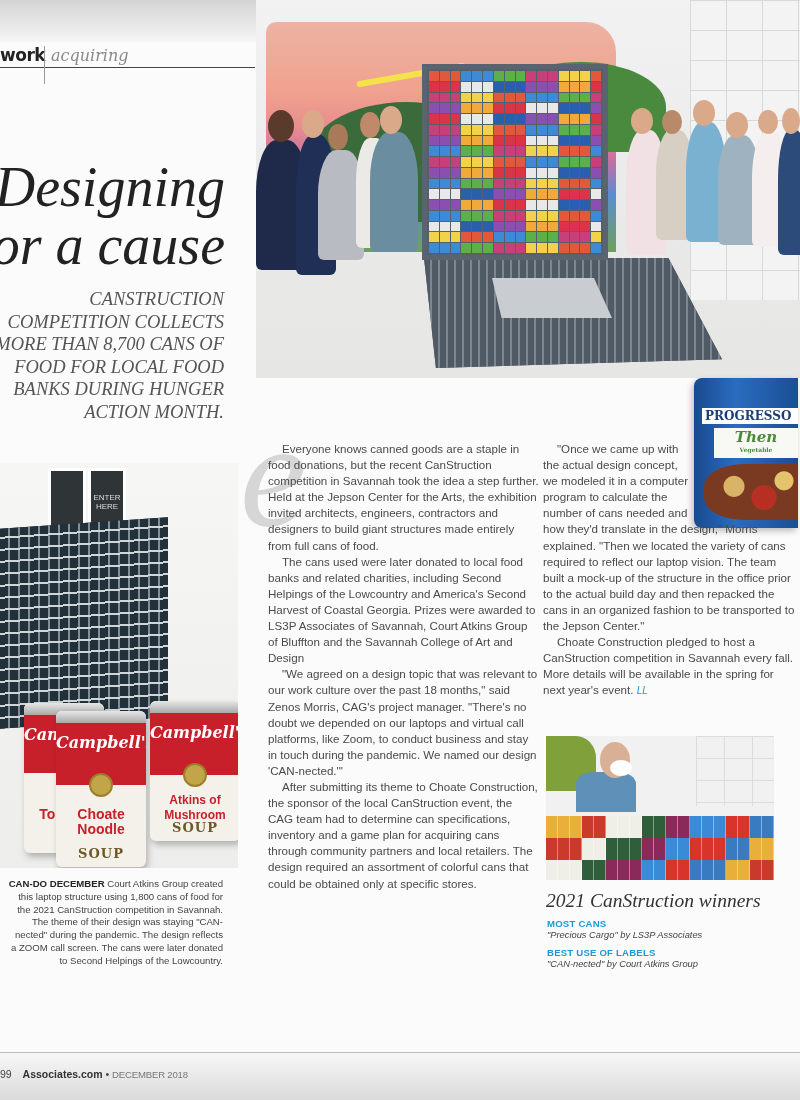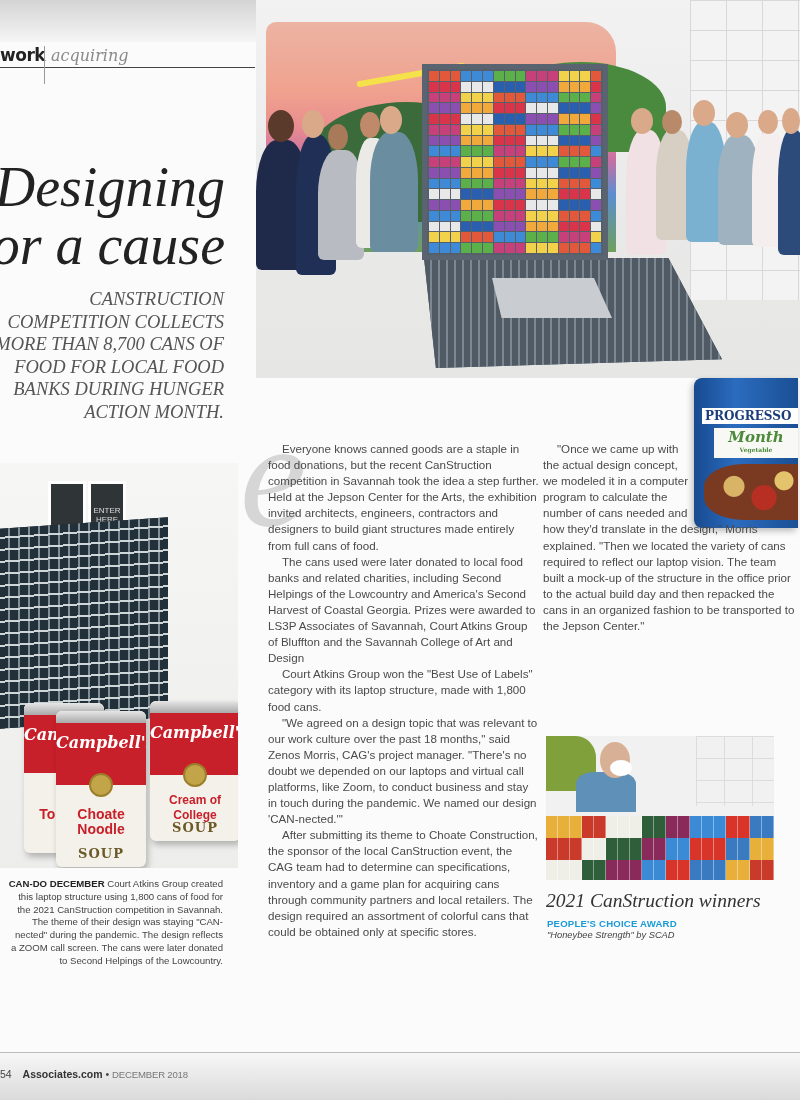--- a/index.html
+++ b/index.html
@@ -36,21 +36,21 @@
   .laptop-screen span { display: block; }
   .laptop-base { position: absolute; left: 168px; top: 258px; width: 298px; height: 110px; background:
      repeating-linear-gradient(90deg, #4f5a64 0 6px, #7c8792 6px 8px), #4f5a64;
      clip-path: polygon(0 0, 82% 0, 100% 92%, 4% 100%); }
   .laptop-pad { position: absolute; left: 236px; top: 278px; width: 120px; height: 40px; background: #c9ccd0; clip-path: polygon(0 0, 85% 0, 100% 100%, 8% 100%); }
   .person { position: absolute; border-radius: 40% 40% 6px 6px; }
   .head { position: absolute; border-radius: 50%; background: #d9a98a; }
 
   
   .left-photo { position: absolute; left: 0; top: 463px; width: 238px; height: 405px; overflow: hidden; background: linear-gradient(#f6f6f4, #ededeb); }
-  .door { position: absolute; top: 18px; width: 38px; height: 60px; background: #2f3436; border: 3px solid #fff; }
+  .door { position: absolute; top: 5px; width: 38px; height: 60px; background: #2f3436; border: 3px solid #fff; }
   .can-wall { position: absolute; left: 0; top: 60px; width: 168px; height: 200px;
     background: repeating-linear-gradient(0deg, #22303a 0 10px, #cfd6d8 10px 12px), #22303a;
     transform: skewY(-4deg); }
   .can-wall-front { position: absolute; left: 0; top: 60px; width: 168px; height: 200px;
     background: repeating-linear-gradient(90deg, transparent 0 8px, rgba(210,220,225,.55) 8px 10px); transform: skewY(-4deg); }
   .soup { position: absolute; width: 90px; height: 150px; background: #f4f1ea; border-radius: 6px; box-shadow: 2px 4px 6px rgba(0,0,0,.25); overflow: hidden; }
   .soup-top { position: absolute; left: 0; top: 0; width: 100%; height: 12px; background: linear-gradient(#e6e6e6, #a9a9a9); }
   .soup-red { position: absolute; left: 0; top: 12px; width: 100%; height: 58px; background: #c8202a; }
   .soup-brand { position: absolute; left: 0; top: 22px; width: 100%; text-align: center; font-family: "DejaVu Serif", serif; font-style: italic; font-weight: bold; font-size: 16px; color: #fff; }
   .soup-medal { position: absolute; left: 33px; top: 62px; width: 24px; height: 24px; border-radius: 50%; background: #c2a449; border: 2px solid #9b7f2a; }
@@ -433,68 +433,72 @@
     <div class="soup-brand">Campbell's</div>
     <div class="soup-medal"></div>
     <div class="soup-flavor" style="top:96px">Choate Noodle</div>
     <div class="soup-word">SOUP</div>
   </div>
   <div class="soup" style="left:150px;top:238px;height:140px">
     <div class="soup-top"></div>
       <div class="soup-red" style="height:62px"></div>
     <div class="soup-brand">Campbell's</div>
     <div class="soup-medal"></div>
-    <div class="soup-flavor" style="top:92px;font-size:12px">Cream of College</div>
+    <div class="soup-flavor" style="top:92px;font-size:12px">Atkins of Mushroom</div>
     <div class="soup-word">SOUP</div>
   </div>
 </div>
 
 <div class="caption">
   <b>CAN-DO DECEMBER</b><span> Court Atkins Group created this laptop structure using 1,800 cans of food for the 2021 CanStruction competition in Savannah. The theme of their design was staying "CAN-nected" during the pandemic. The design reflects a ZOOM call screen. The cans were later donated to Second Helpings of the Lowcountry.</span>
 </div>
 
 <div class="dropcap">e</div>
 
 <div class="col col1">
   <p>Everyone knows canned goods are a staple in food donations, but the recent CanStruction competition in Savannah took the idea a step further. Held at the Jepson Center for the Arts, the exhibition invited architects, engineers, contractors and designers to build giant structures made entirely from full cans of food.</p>
   <p>The cans used were later donated to local food banks and related charities, including Second Helpings of the Lowcountry and America's Second Harvest of Coastal Georgia. Prizes were awarded to LS3P Associates of Savannah, Court Atkins Group of Bluffton and the Savannah College of Art and Design</p>
-  <p>Court Atkins Group won the "Best Use of Labels" category with its laptop structure, made with 1,800 food cans.</p>
   <p>"We agreed on a design topic that was relevant to our work culture over the past 18 months," said Zenos Morris, CAG's project manager. "There's no doubt we depended on our laptops and virtual call platforms, like Zoom, to conduct business and stay in touch during the pandemic. We named our design 'CAN-nected.'"</p>
   <p>After submitting its theme to Choate Construction, the sponsor of the local CanStruction event, the CAG team had to determine can specifications, inventory and a game plan for acquiring cans through community partners and local retailers. The design required an assortment of colorful cans that could be obtained only at specific stores.</p>
 </div>
 
 <div class="progresso">
   <div class="prog-brand">PROGRESSO</div>
-  <div class="prog-light"><span>Month</span><span class="prog-sub">Vegetable</span></div>
+  <div class="prog-light"><span>Then</span><span class="prog-sub">Vegetable</span></div>
   <div class="prog-food"></div>
 </div>
 
 <div class="col col2">
   <p class="narrow">"Once we came up with the actual design concept, we modeled it in a computer program to calculate the number of cans needed and</p>
   <p style="text-indent:0">how they'd translate in the design," Morris explained. "Then we located the variety of cans required to reflect our laptop vision. The team built a mock-up of the structure in the office prior to the actual build day and then repacked the cans in an organized fashion to be transported to the Jepson Center."</p>
+  <p><span>Choate Construction pledged to host a CanStruction competition in Savannah every fall. More details will be available in the spring for next year's event.</span> <span style="color:#1a9bd7;font-style:italic;font-size:10px">LL</span></p>
 </div>
 
 <div class="winner-photo" id="winnerPhoto">
   <div style="position:absolute;left:0;top:0;width:50px;height:55px;background:#7fa03a;border-radius:0 40% 20% 0"></div>
   <div style="position:absolute;left:150px;top:0;width:78px;height:70px;background-image:linear-gradient(#dcdcdc 1px,transparent 1px),linear-gradient(90deg,#dcdcdc 1px,transparent 1px);background-size:28px 22px"></div>
   <div style="position:absolute;left:30px;top:36px;width:60px;height:40px;background:#5f90b8;border-radius:30% 30% 0 0"></div>
   <div style="position:absolute;left:54px;top:6px;width:30px;height:36px;background:#d8b095;border-radius:50%"></div>
   <div style="position:absolute;left:64px;top:24px;width:22px;height:16px;background:#fff;border-radius:50%"></div>
 <div class="shelf" style="top: 80px;"><span style="width: 12px; background: rgb(232, 176, 58); border-right: 1px solid rgba(255, 255, 255, 0.4);"></span><span style="width: 12px; background: rgb(232, 176, 58); border-right: 1px solid rgba(255, 255, 255, 0.4);"></span><span style="width: 12px; background: rgb(232, 176, 58); border-right: 1px solid rgba(255, 255, 255, 0.4);"></span><span style="width: 12px; background: rgb(201, 58, 42); border-right: 1px solid rgba(255, 255, 255, 0.4);"></span><span style="width: 12px; background: rgb(201, 58, 42); border-right: 1px solid rgba(255, 255, 255, 0.4);"></span><span style="width: 12px; background: rgb(239, 239, 232); border-right: 1px solid rgba(255, 255, 255, 0.4);"></span><span style="width: 12px; background: rgb(239, 239, 232); border-right: 1px solid rgba(255, 255, 255, 0.4);"></span><span style="width: 12px; background: rgb(239, 239, 232); border-right: 1px solid rgba(255, 255, 255, 0.4);"></span><span style="width: 12px; background: rgb(47, 95, 58); border-right: 1px solid rgba(255, 255, 255, 0.4);"></span><span style="width: 12px; background: rgb(47, 95, 58); border-right: 1px solid rgba(255, 255, 255, 0.4);"></span><span style="width: 12px; background: rgb(138, 42, 90); border-right: 1px solid rgba(255, 255, 255, 0.4);"></span><span style="width: 12px; background: rgb(138, 42, 90); border-right: 1px solid rgba(255, 255, 255, 0.4);"></span><span style="width: 12px; background: rgb(58, 138, 214); border-right: 1px solid rgba(255, 255, 255, 0.4);"></span><span style="width: 12px; background: rgb(58, 138, 214); border-right: 1px solid rgba(255, 255, 255, 0.4);"></span><span style="width: 12px; background: rgb(58, 138, 214); border-right: 1px solid rgba(255, 255, 255, 0.4);"></span><span style="width: 12px; background: rgb(216, 52, 42); border-right: 1px solid rgba(255, 255, 255, 0.4);"></span><span style="width: 12px; background: rgb(216, 52, 42); border-right: 1px solid rgba(255, 255, 255, 0.4);"></span><span style="width: 12px; background: rgb(58, 122, 192); border-right: 1px solid rgba(255, 255, 255, 0.4);"></span><span style="width: 12px; background: rgb(58, 122, 192); border-right: 1px solid rgba(255, 255, 255, 0.4);"></span></div>
     <div class="shelf" style="top: 102px;"><span style="width: 12px; background: rgb(201, 58, 42); border-right: 1px solid rgba(255, 255, 255, 0.4);"></span><span style="width: 12px; background: rgb(201, 58, 42); border-right: 1px solid rgba(255, 255, 255, 0.4);"></span><span style="width: 12px; background: rgb(201, 58, 42); border-right: 1px solid rgba(255, 255, 255, 0.4);"></span><span style="width: 12px; background: rgb(239, 239, 232); border-right: 1px solid rgba(255, 255, 255, 0.4);"></span><span style="width: 12px; background: rgb(239, 239, 232); border-right: 1px solid rgba(255, 255, 255, 0.4);"></span><span style="width: 12px; background: rgb(47, 95, 58); border-right: 1px solid rgba(255, 255, 255, 0.4);"></span><span style="width: 12px; background: rgb(47, 95, 58); border-right: 1px solid rgba(255, 255, 255, 0.4);"></span><span style="width: 12px; background: rgb(47, 95, 58); border-right: 1px solid rgba(255, 255, 255, 0.4);"></span><span style="width: 12px; background: rgb(138, 42, 90); border-right: 1px solid rgba(255, 255, 255, 0.4);"></span><span style="width: 12px; background: rgb(138, 42, 90); border-right: 1px solid rgba(255, 255, 255, 0.4);"></span><span style="width: 12px; background: rgb(58, 138, 214); border-right: 1px solid rgba(255, 255, 255, 0.4);"></span><span style="width: 12px; background: rgb(58, 138, 214); border-right: 1px solid rgba(255, 255, 255, 0.4);"></span><span style="width: 12px; background: rgb(216, 52, 42); border-right: 1px solid rgba(255, 255, 255, 0.4);"></span><span style="width: 12px; background: rgb(216, 52, 42); border-right: 1px solid rgba(255, 255, 255, 0.4);"></span><span style="width: 12px; background: rgb(216, 52, 42); border-right: 1px solid rgba(255, 255, 255, 0.4);"></span><span style="width: 12px; background: rgb(58, 122, 192); border-right: 1px solid rgba(255, 255, 255, 0.4);"></span><span style="width: 12px; background: rgb(58, 122, 192); border-right: 1px solid rgba(255, 255, 255, 0.4);"></span><span style="width: 12px; background: rgb(232, 176, 58); border-right: 1px solid rgba(255, 255, 255, 0.4);"></span><span style="width: 12px; background: rgb(232, 176, 58); border-right: 1px solid rgba(255, 255, 255, 0.4);"></span></div>
     <div class="shelf" style="top: 124px;"><span style="width: 12px; background: rgb(239, 239, 232); border-right: 1px solid rgba(255, 255, 255, 0.4);"></span><span style="width: 12px; background: rgb(239, 239, 232); border-right: 1px solid rgba(255, 255, 255, 0.4);"></span><span style="width: 12px; background: rgb(239, 239, 232); border-right: 1px solid rgba(255, 255, 255, 0.4);"></span><span style="width: 12px; background: rgb(47, 95, 58); border-right: 1px solid rgba(255, 255, 255, 0.4);"></span><span style="width: 12px; background: rgb(47, 95, 58); border-right: 1px solid rgba(255, 255, 255, 0.4);"></span><span style="width: 12px; background: rgb(138, 42, 90); border-right: 1px solid rgba(255, 255, 255, 0.4);"></span><span style="width: 12px; background: rgb(138, 42, 90); border-right: 1px solid rgba(255, 255, 255, 0.4);"></span><span style="width: 12px; background: rgb(138, 42, 90); border-right: 1px solid rgba(255, 255, 255, 0.4);"></span><span style="width: 12px; background: rgb(58, 138, 214); border-right: 1px solid rgba(255, 255, 255, 0.4);"></span><span style="width: 12px; background: rgb(58, 138, 214); border-right: 1px solid rgba(255, 255, 255, 0.4);"></span><span style="width: 12px; background: rgb(216, 52, 42); border-right: 1px solid rgba(255, 255, 255, 0.4);"></span><span style="width: 12px; background: rgb(216, 52, 42); border-right: 1px solid rgba(255, 255, 255, 0.4);"></span><span style="width: 12px; background: rgb(58, 122, 192); border-right: 1px solid rgba(255, 255, 255, 0.4);"></span><span style="width: 12px; background: rgb(58, 122, 192); border-right: 1px solid rgba(255, 255, 255, 0.4);"></span><span style="width: 12px; background: rgb(58, 122, 192); border-right: 1px solid rgba(255, 255, 255, 0.4);"></span><span style="width: 12px; background: rgb(232, 176, 58); border-right: 1px solid rgba(255, 255, 255, 0.4);"></span><span style="width: 12px; background: rgb(232, 176, 58); border-right: 1px solid rgba(255, 255, 255, 0.4);"></span><span style="width: 12px; background: rgb(201, 58, 42); border-right: 1px solid rgba(255, 255, 255, 0.4);"></span><span style="width: 12px; background: rgb(201, 58, 42); border-right: 1px solid rgba(255, 255, 255, 0.4);"></span></div>
   </div>
 
 <div class="winners-title">2021 CanStruction winners</div>
 <div class="winners">
   <div>
-    <div class="award-name">PEOPLE'S CHOICE AWARD</div>
-    <div class="award-winner">"Honeybee Strength" by SCAD</div>
+    <div class="award-name">MOST CANS</div>
+    <div class="award-winner">"Precious Cargo" by LS3P Associates</div>
+  </div>
+  <div>
+    <div class="award-name">BEST USE OF LABELS</div>
+    <div class="award-winner">"CAN-nected" by Court Atkins Group</div>
   </div>
 </div>
 
 <div class="bottom-shade"></div>
 <div class="footer">
-  <span class="pg">54</span>
+  <span class="pg">99</span>
   <span class="site">Associates.com</span>
   <span>•</span>
   <span class="date">DECEMBER 2018</span>
 </div>
 
 </body></html>

